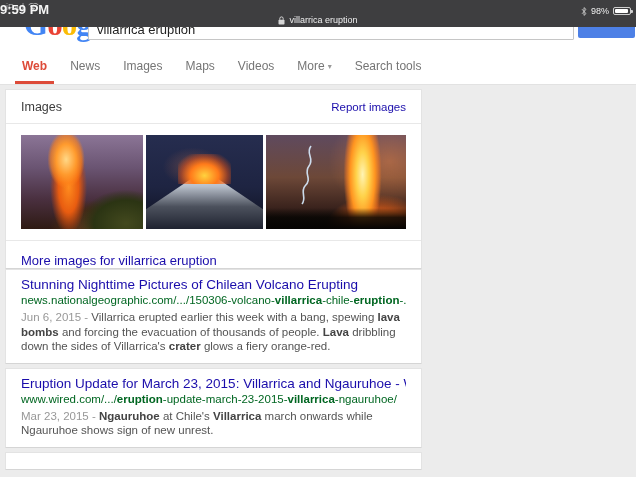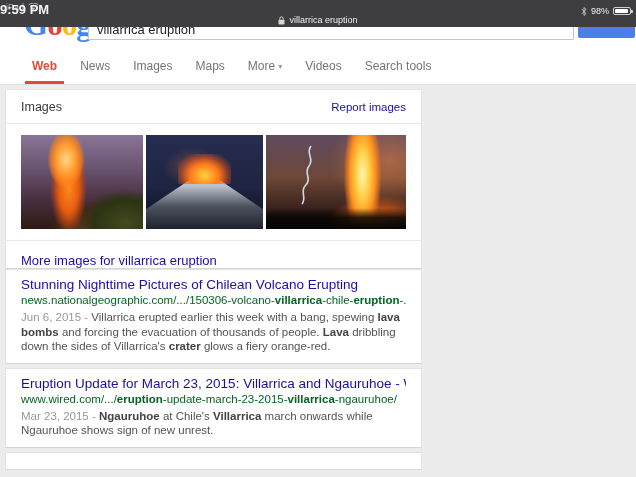--- a/index.html
+++ b/index.html
@@ -36,21 +36,21 @@
                 padding:0 8px; border-radius:1px; outline:none;
                 font-family:"Liberation Sans", sans-serif; }
   .search-btn { position:absolute; left:578px; top:21px; width:57px; height:17px;
                 background:#4d80e6; border:none; border-radius:2px; cursor:pointer; }
   .search-btn::after { content:""; position:absolute; left:50%; top:0; width:5px; height:4px;
                        margin-left:-2px; background:rgba(25,45,95,.55); border-radius:0 0 2px 2px; }
 
   
   .nav { position:absolute; top:48px; left:0; width:100%; height:37px; background:#fff;
          border-bottom:1px solid #e2e2e2; z-index:4; display:flex; align-items:stretch;
-         padding-left:25px; }
+         padding-left:15px; }
   .nav-tab { position:relative; font-size:12px; color:#757575; padding:0 7px;
              margin-right:9px; display:flex; align-items:center; cursor:pointer; }
   .nav-tab.active { color:#dd4b39; font-weight:bold; }
   .nav-tab.active::after { content:""; position:absolute; left:0; right:0; bottom:0;
                            height:3px; background:#dd4b39; }
   .nav-tab .caret { font-size:8px; margin-left:3px; color:#999; }
 
   
   .content { position:absolute; top:85px; left:0; width:100%; height:392px;
              background:#ececec; overflow:hidden; }
@@ -156,26 +156,26 @@
 
   <div class="nav-tab">
         <span class="t-label">Images</span>
       </div>
 
   <div class="nav-tab">
         <span class="t-label">Maps</span>
       </div>
 
   <div class="nav-tab">
+        <span class="t-label">Videos</span>
+      </div>
+
+  <div class="nav-tab">
         <span class="t-label">More</span>
         <span class="caret">▾</span>
-      </div>
-
-  <div class="nav-tab">
-        <span class="t-label">Videos</span>
       </div>
 
   <div class="nav-tab">
         <span class="t-label">Search tools</span>
       </div>
 </div>
 
   <div class="content">
 
     <div class="card card-images">

